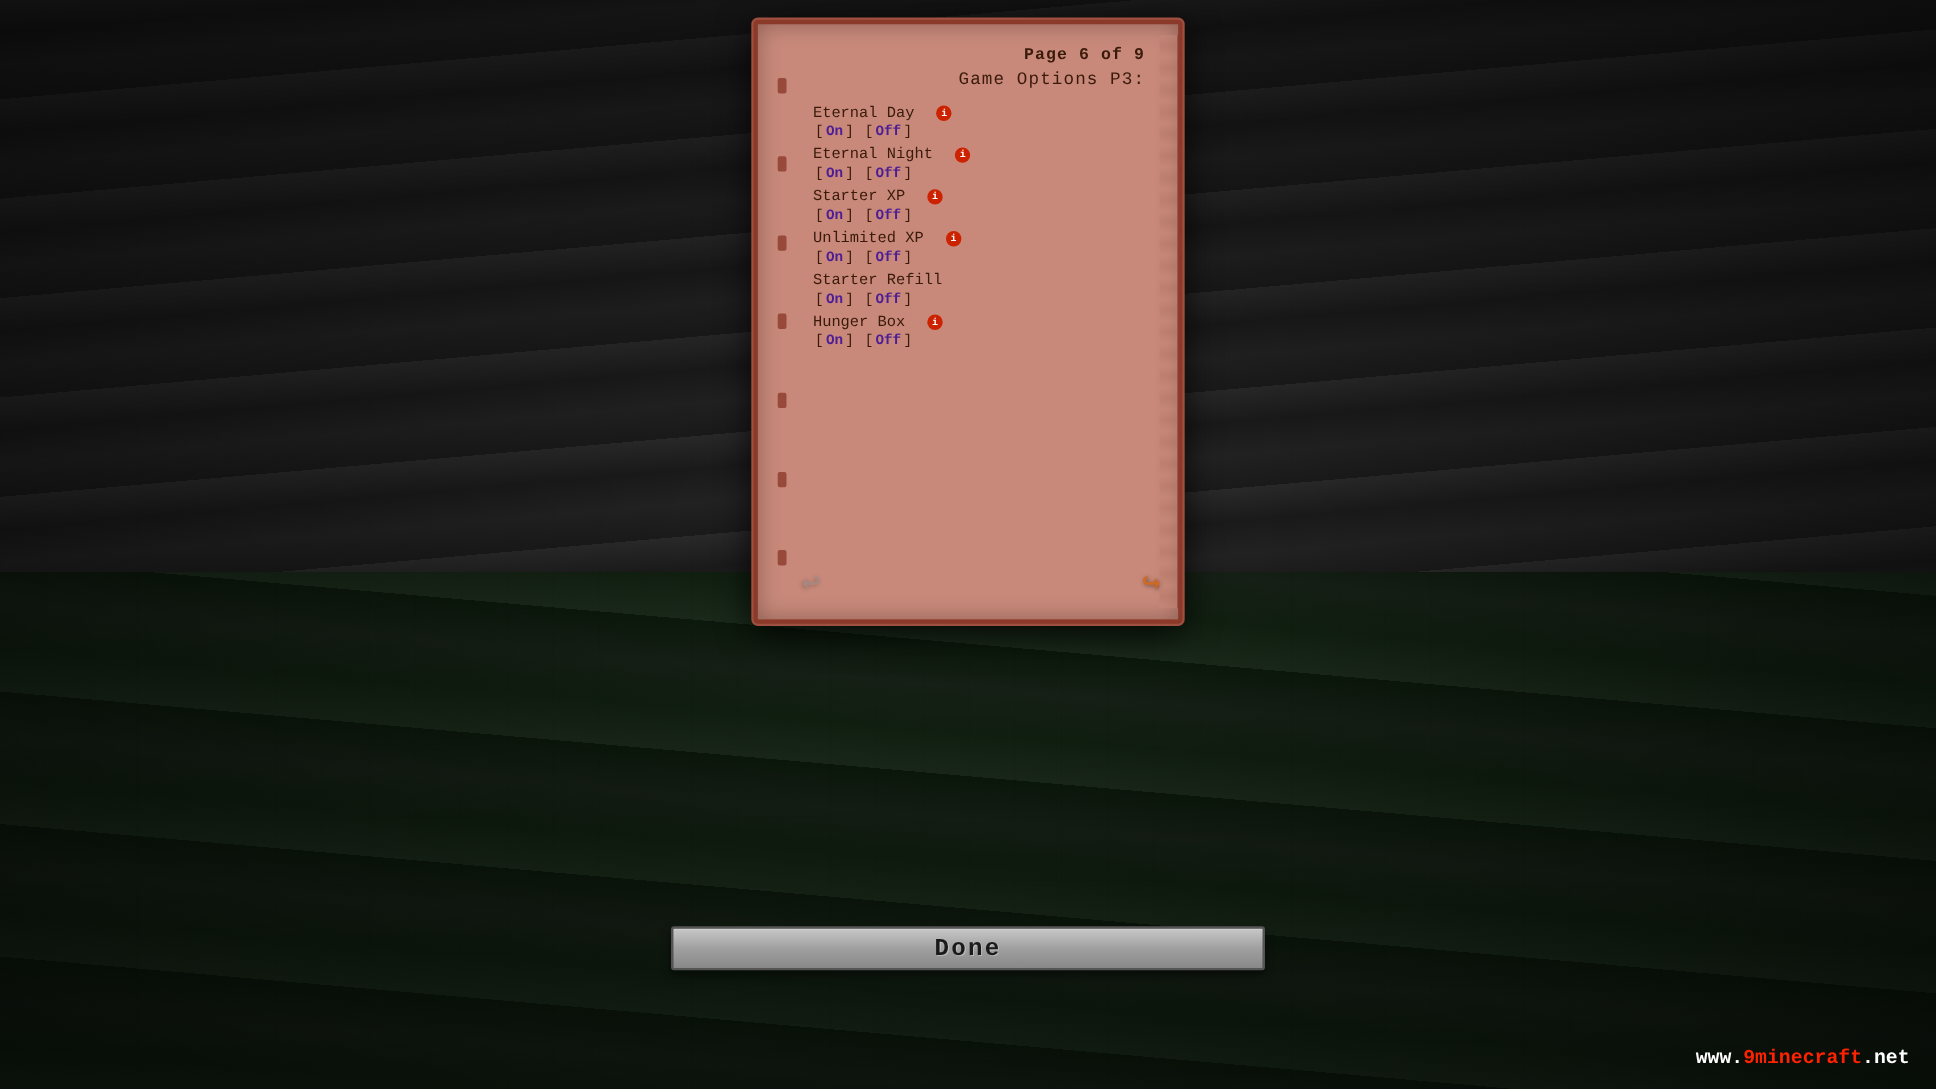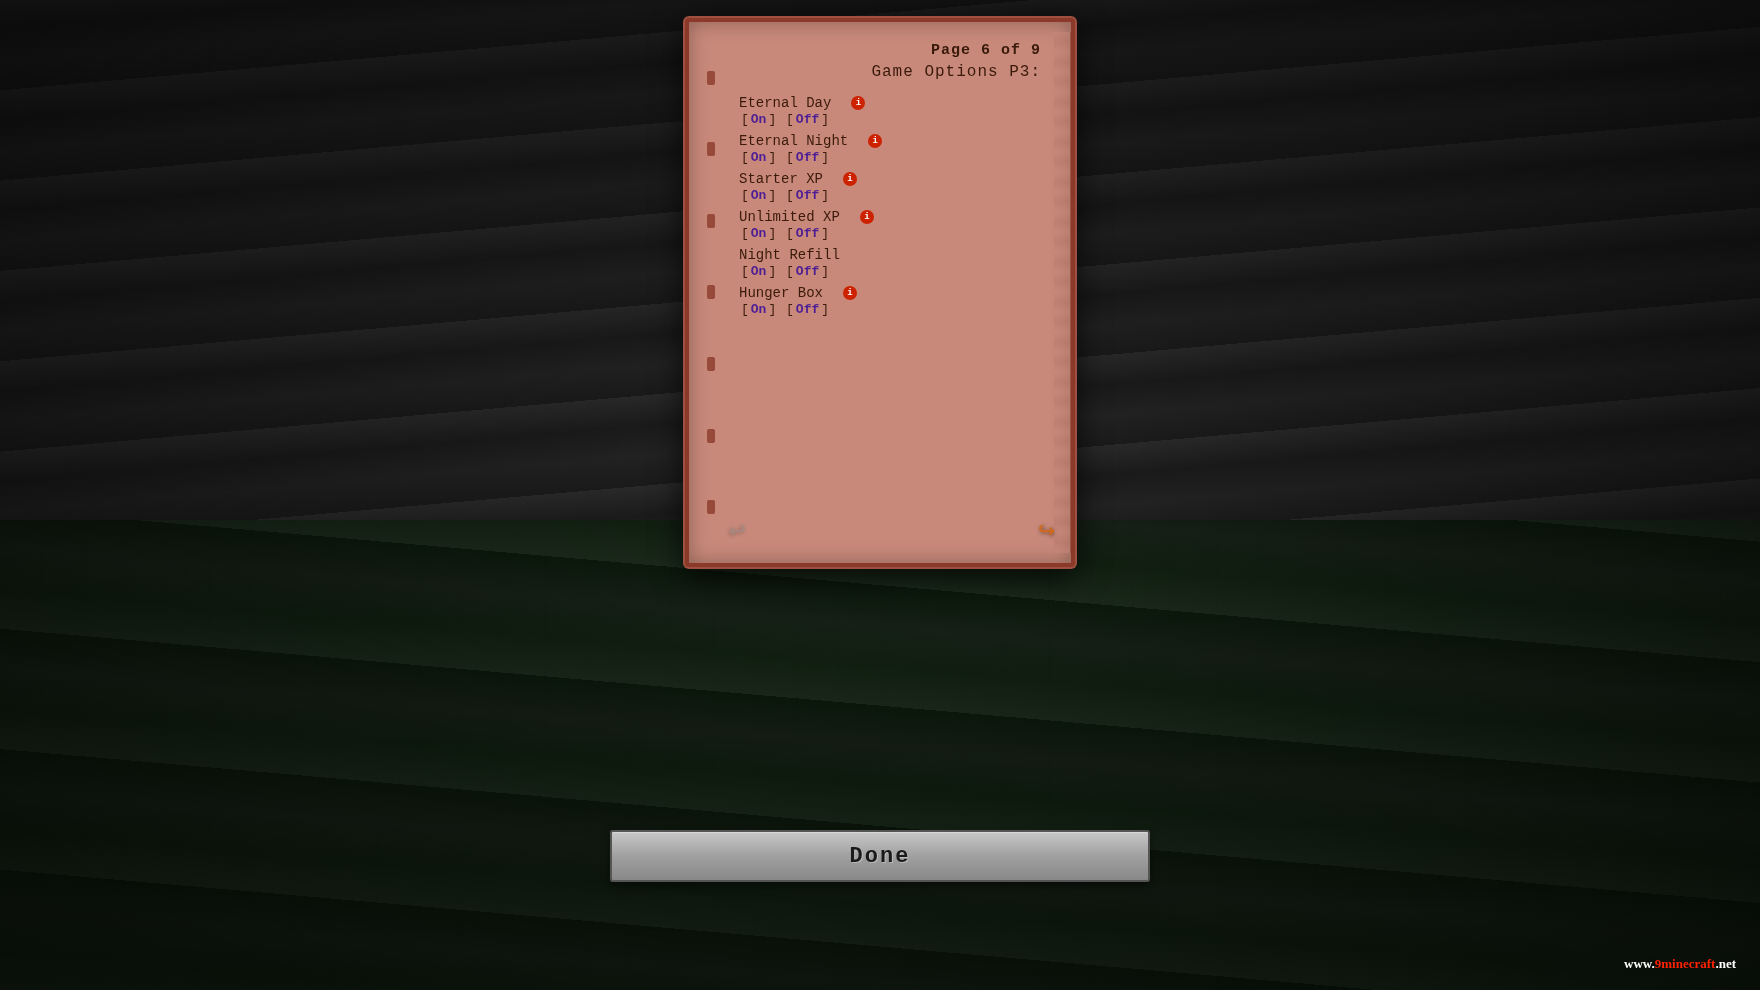--- a/index.html
+++ b/index.html
@@ -233,21 +233,21 @@
       color: #d06a20;
     }
 
     
     .done-button {
       position: absolute;
       bottom: 108px;
       left: 50%;
       transform: translateX(-50%);
       width: 540px;
-      height: 52px;
+      height: 40px;
       background: linear-gradient(180deg, #c8c8c8 0%, #a0a0a0 50%, #888 100%);
       border: 2px solid #555;
       border-radius: 3px;
       display: flex;
       align-items: center;
       justify-content: center;
       cursor: pointer;
       box-shadow:
         inset 0 1px 0 rgba(255,255,255,0.3),
         0 4px 8px rgba(0,0,0,0.5);
@@ -260,23 +260,23 @@
       letter-spacing: 2px;
       font-family: 'Courier New', monospace;
       text-shadow: 1px 1px 0 rgba(255,255,255,0.3);
     }
 
     
     .watermark {
       position: absolute;
       bottom: 18px;
       right: 24px;
-      font-size: 13px;
-      font-weight: bold;
-      font-family: Liberation Serif, serif;
+      font-size: 18px;
+      font-weight: bold;
+      font-family: Liberation Mono, monospace;
     }
 
     .watermark-www {
       color: #ffffff;
     }
 
     .watermark-9mine {
       color: #ff2200;
     }
 
@@ -364,21 +364,21 @@
         <span class="toggle-on">On</span>
         <span class="toggle-bracket">]</span>
         <span class="toggle-bracket">&nbsp;[</span>
         <span class="toggle-off">Off</span>
         <span class="toggle-bracket">]</span>
       </div>
     </div>
 
     <div class="option-row">
       <div class="option-name">
-        <span>Night Refill</span>
+        <span>Starter Refill</span>
       </div>
       <div class="option-toggles">
         <span class="toggle-bracket">[</span>
         <span class="toggle-on">On</span>
         <span class="toggle-bracket">]</span>
         <span class="toggle-bracket">&nbsp;[</span>
         <span class="toggle-off">Off</span>
         <span class="toggle-bracket">]</span>
       </div>
     </div>

